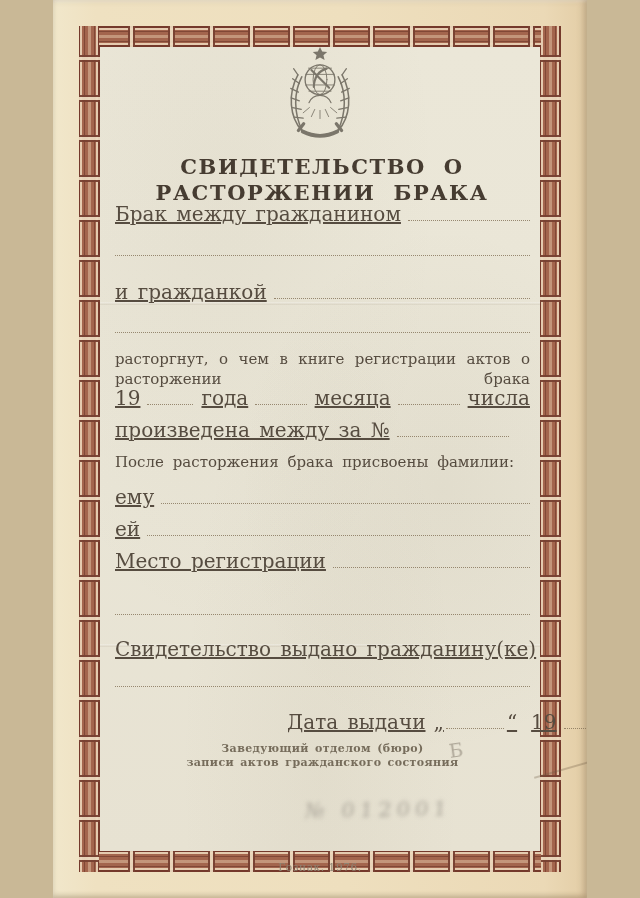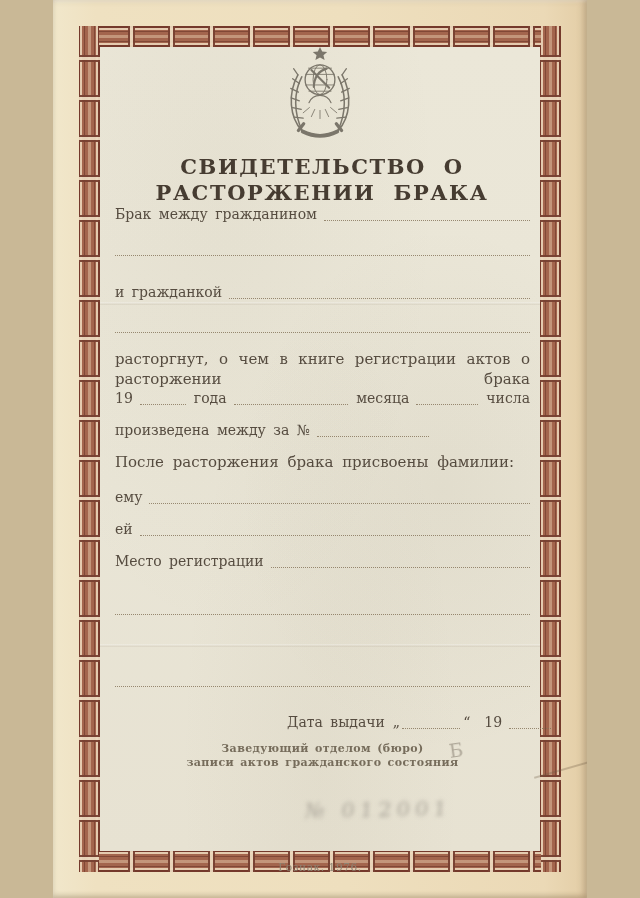--- a/index.html
+++ b/index.html
@@ -83,22 +83,23 @@
   .title {
     position:absolute; top:154px; left:60px; right:56px;
     text-align:center;
     font-weight:bold; font-size:21px; line-height:26px;
     letter-spacing:1.6px; word-spacing:9px;
     color:#463c31;
   }
   .row {
     position:absolute; left:62px; right:57px;
     display:flex; align-items:flex-end;
-    font-size:14px; line-height:20px; word-spacing:3px;
+    font-size:20px; line-height:20px; word-spacing:3px;
     color:#564c40;
+    text-decoration:underline;
   }
   .lbl { white-space:nowrap; }
   .dots {
     border-bottom:1.5px dotted rgba(130,113,86,.8);
     align-self:flex-end; margin:0 0 3px 7px; height:12px;
   }
   .dots.grow { flex:1 1 auto; }
   .dotline {
     position:absolute; left:62px; right:57px; height:0;
     border-bottom:1.5px dotted rgba(130,113,86,.8);
@@ -223,20 +224,24 @@
   <div class="row" style="top:519px">
     <span class="lbl">ей</span>
     <span class="dots grow"></span>
   </div>
   <div class="row" style="top:551px">
     <span class="lbl">Место регистрации</span>
     <span class="dots grow"></span>
   </div>
   <div class="dotline" style="top:614px"></div>
 
+  <div class="row" style="top:639px">
+    <span class="lbl">Свидетельство выдано гражданину(ке)</span>
+    <span class="dots grow"></span>
+  </div>
   <div class="dotline" style="top:686px"></div>
 
   <div class="row" style="top:712px; left:234px">
     <span class="lbl">Дата выдачи</span>
     <span class="lbl" style="margin-left:8px">„</span>
     <span class="dots" style="flex:0 0 58px; margin-left:2px"></span>
     <span class="lbl" style="margin-left:3px">“</span>
     <span class="dots grow"></span>
     <span class="lbl" style="margin-left:7px">19</span>
     <span class="dots" style="flex:0 0 42px"></span>

